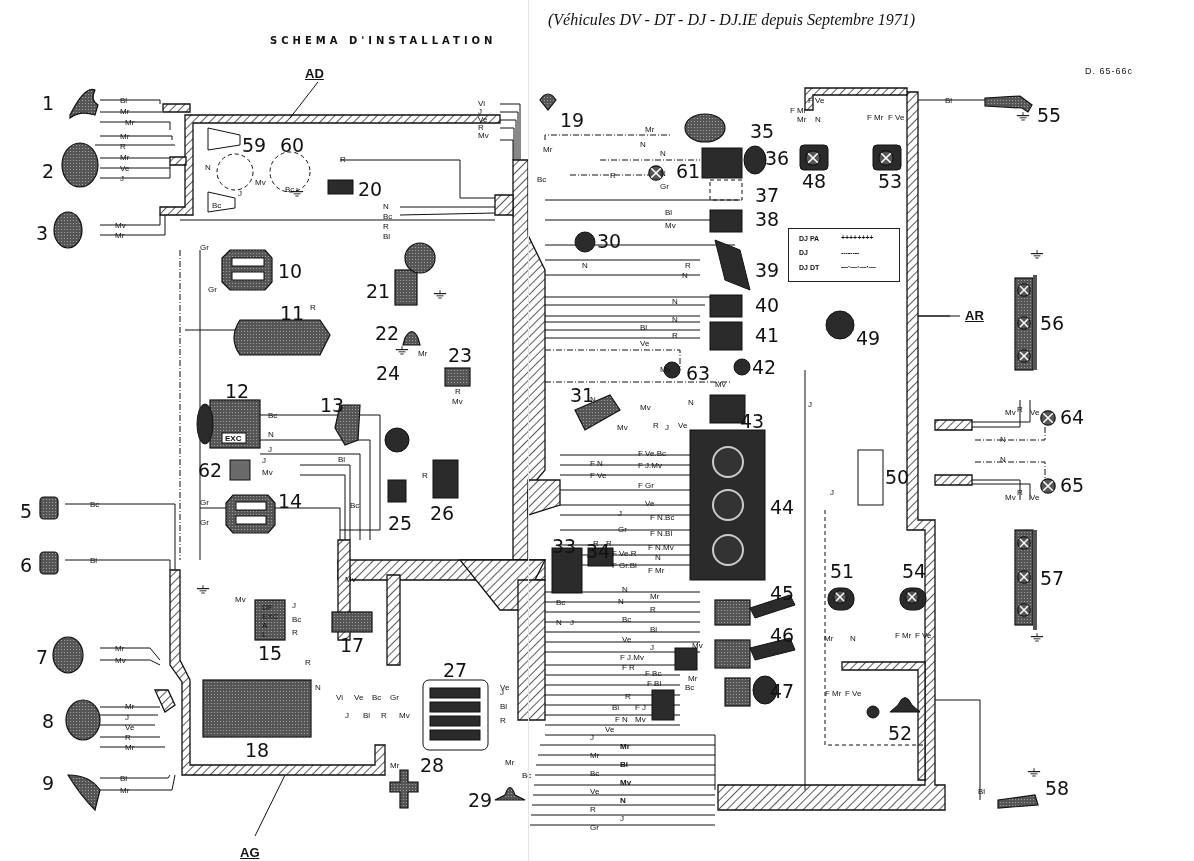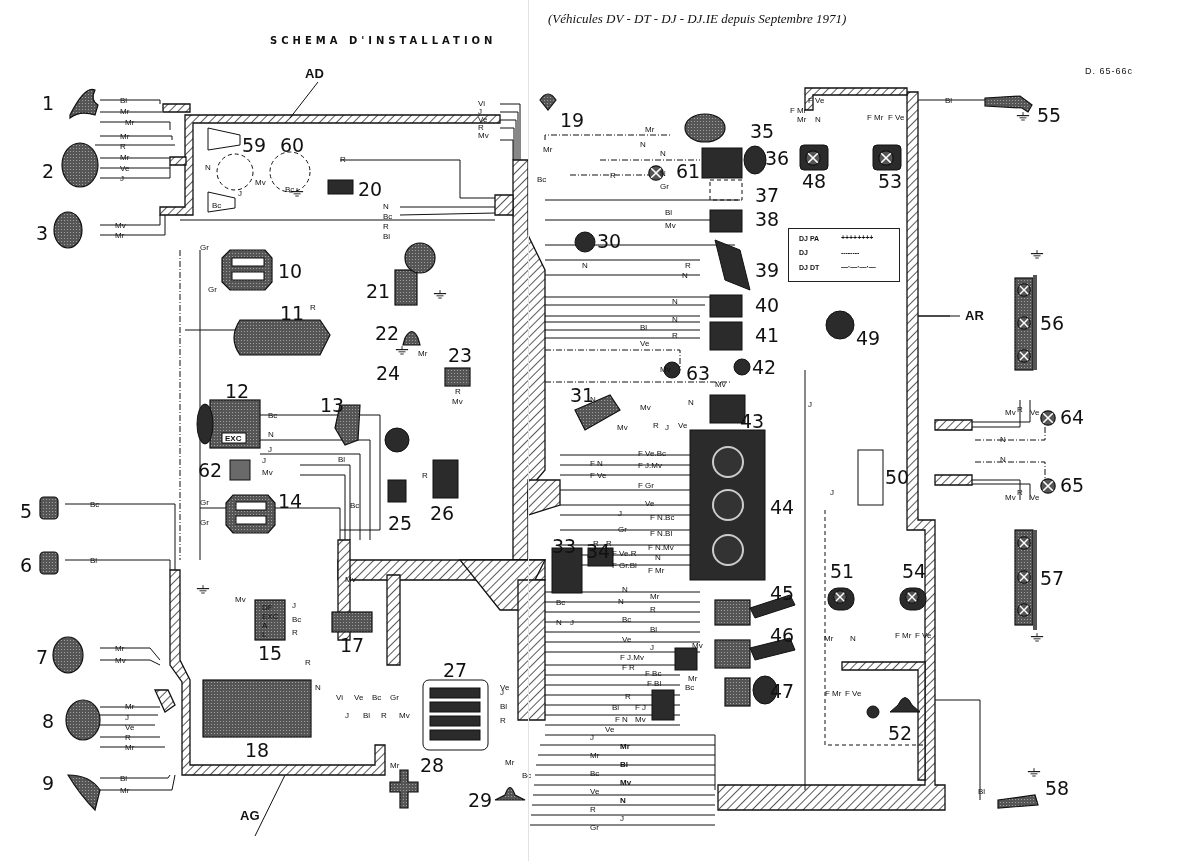--- a/index.html
+++ b/index.html
@@ -1,22 +1,22 @@
 <!DOCTYPE html>
 <html><head>
 <meta charset="utf-8">
 <style>
   html,body{margin:0;padding:0;background:#fff;}
   body{width:1194px;height:861px;position:relative;overflow:hidden;font-family:"Liberation Sans",sans-serif;color:#111;}
   #diagram{position:absolute;left:0;top:0;width:1194px;height:861px;}
   .title{position:absolute;top:6px;left:270px;font-family:"DejaVu Sans",sans-serif;font-weight:bold;font-size:10px;letter-spacing:4px;margin-top:29px;}
-  .subtitle{position:absolute;top:11px;left:548px;font-family:"Liberation Serif",serif;font-style:italic;font-size:13px;}
+  .subtitle{position:absolute;top:11px;left:548px;font-family:"Liberation Serif",serif;font-style:italic;font-size:16px;}
   .ref{position:absolute;top:66px;left:1085px;font-size:9px;letter-spacing:1px;}
   .fold{position:absolute;left:528px;top:0;width:1px;height:861px;background:#e3e3e3;}
-  .harness-label{position:absolute;font-weight:bold;font-size:13px;}
+  .harness-label{position:absolute;font-weight:bold;font-size:13px;text-decoration:underline;}
   .legend{position:absolute;left:788px;top:228px;width:110px;height:52px;border:1px solid #222;background:#fff;font-size:7px;font-weight:bold;}
   .legend-row{position:absolute;left:10px;}
   .legend-line{position:absolute;left:52px;width:52px;}
   .num{font-family:"DejaVu Sans",sans-serif;font-size:19px;fill:#111;}
   .wl{font-family:"Liberation Sans",sans-serif;font-size:8px;fill:#111;}
   .wl-b{font-family:"Liberation Sans",sans-serif;font-size:8px;font-weight:bold;fill:#111;}
   .hatch{fill:url(#hatch);stroke:#111;stroke-width:1.3;}
   .w{fill:none;stroke:#111;stroke-width:1;}
   .wd{fill:none;stroke:#111;stroke-width:1;stroke-dasharray:6 2 1 2;}
   .wdash{fill:none;stroke:#111;stroke-width:1;stroke-dasharray:4 3;}
@@ -596,21 +596,21 @@
       <text x="262" y="637" class="wl">L</text>
     </g>
 </svg>
 
 <div class="fold"></div>
 <div class="title">SCHEMA D'INSTALLATION</div>
 <div class="subtitle">(Véhicules DV - DT - DJ - DJ.IE  depuis Septembre 1971)</div>
 <div class="ref">D. 65-66c</div>
 
 <div class="harness-label" style="left:305px;top:66px;">AD</div>
-<div class="harness-label" style="left:240px;top:808px;text-align:right;">AG</div>
+<div class="harness-label" style="left:240px;top:845px;text-align:right;">AG</div>
 <div class="harness-label" style="left:965px;top:308px;text-align:center;">AR</div>
 <svg style="position:absolute;left:0;top:0;pointer-events:none" width="1194" height="861">
   <line x1="318" y1="82" x2="290" y2="118" stroke="#111"></line>
   <line x1="255" y1="836" x2="285" y2="775" stroke="#111"></line>
   <line x1="918" y1="316" x2="960" y2="316" stroke="#111"></line>
 </svg>
 
 <div class="legend">
   <div class="legend-row" style="top:6px">DJ PA</div>
   <div class="legend-line" style="top:5px;letter-spacing:-1px">+ + + + + + + +</div>

